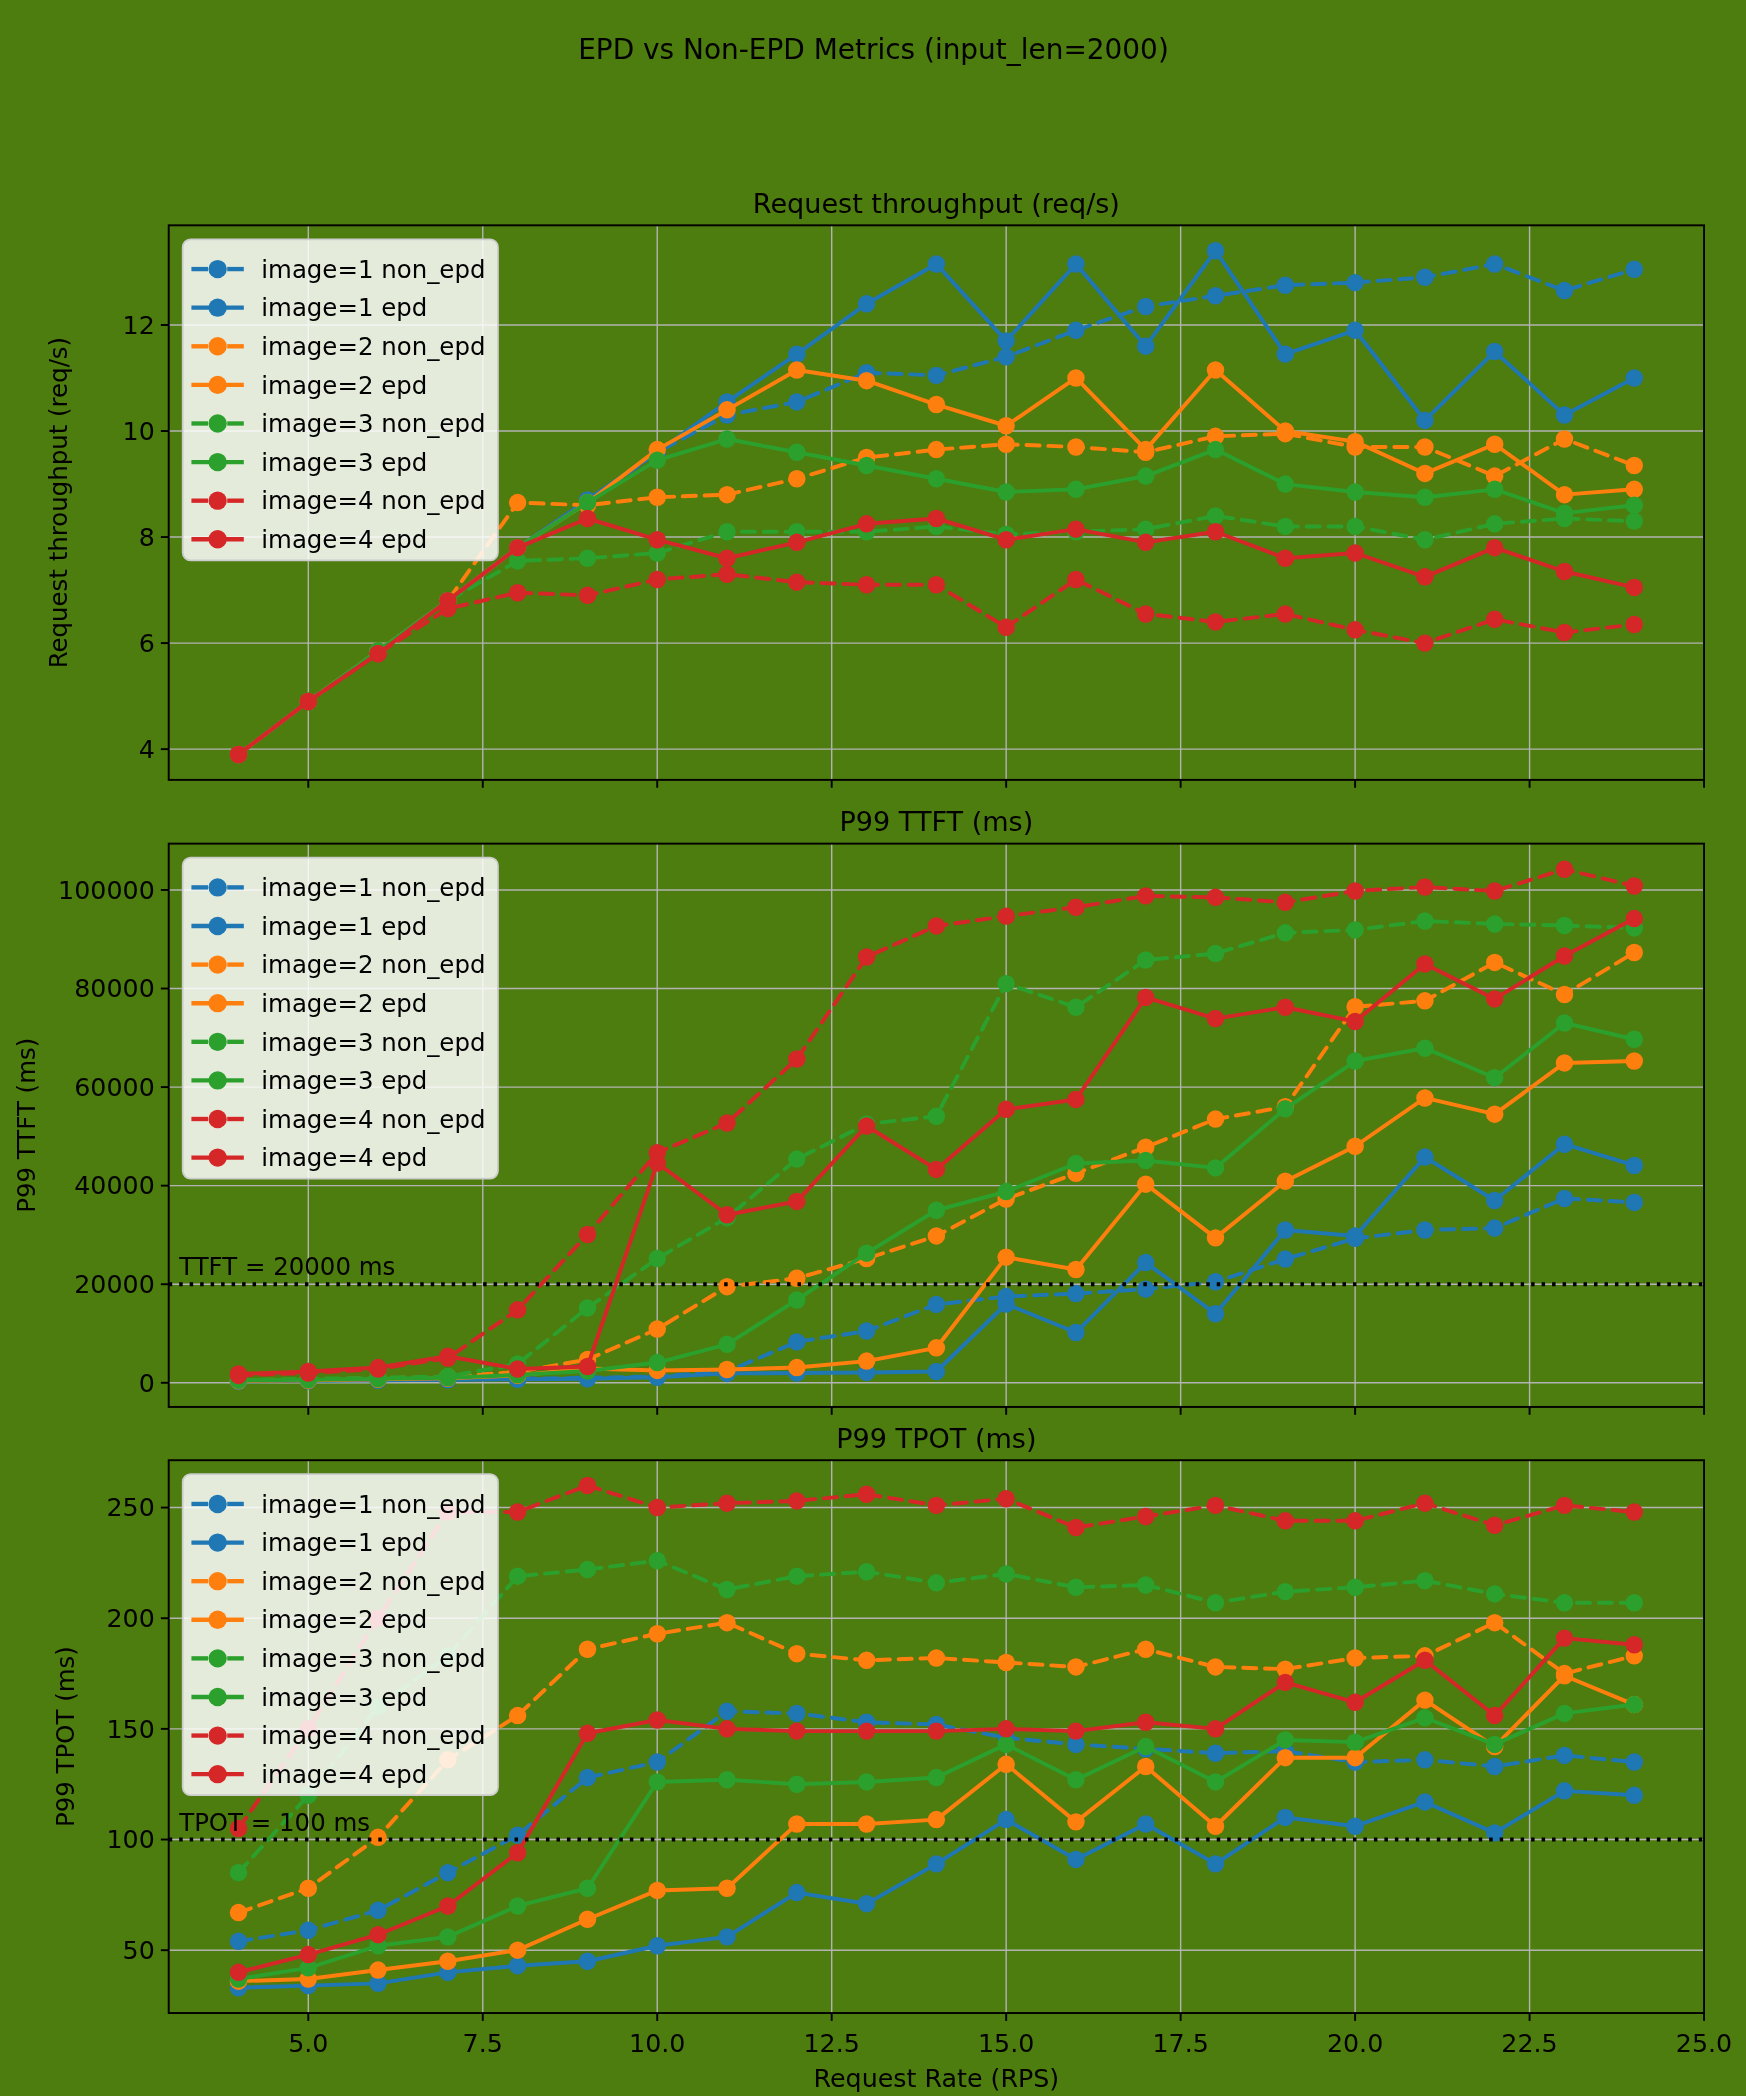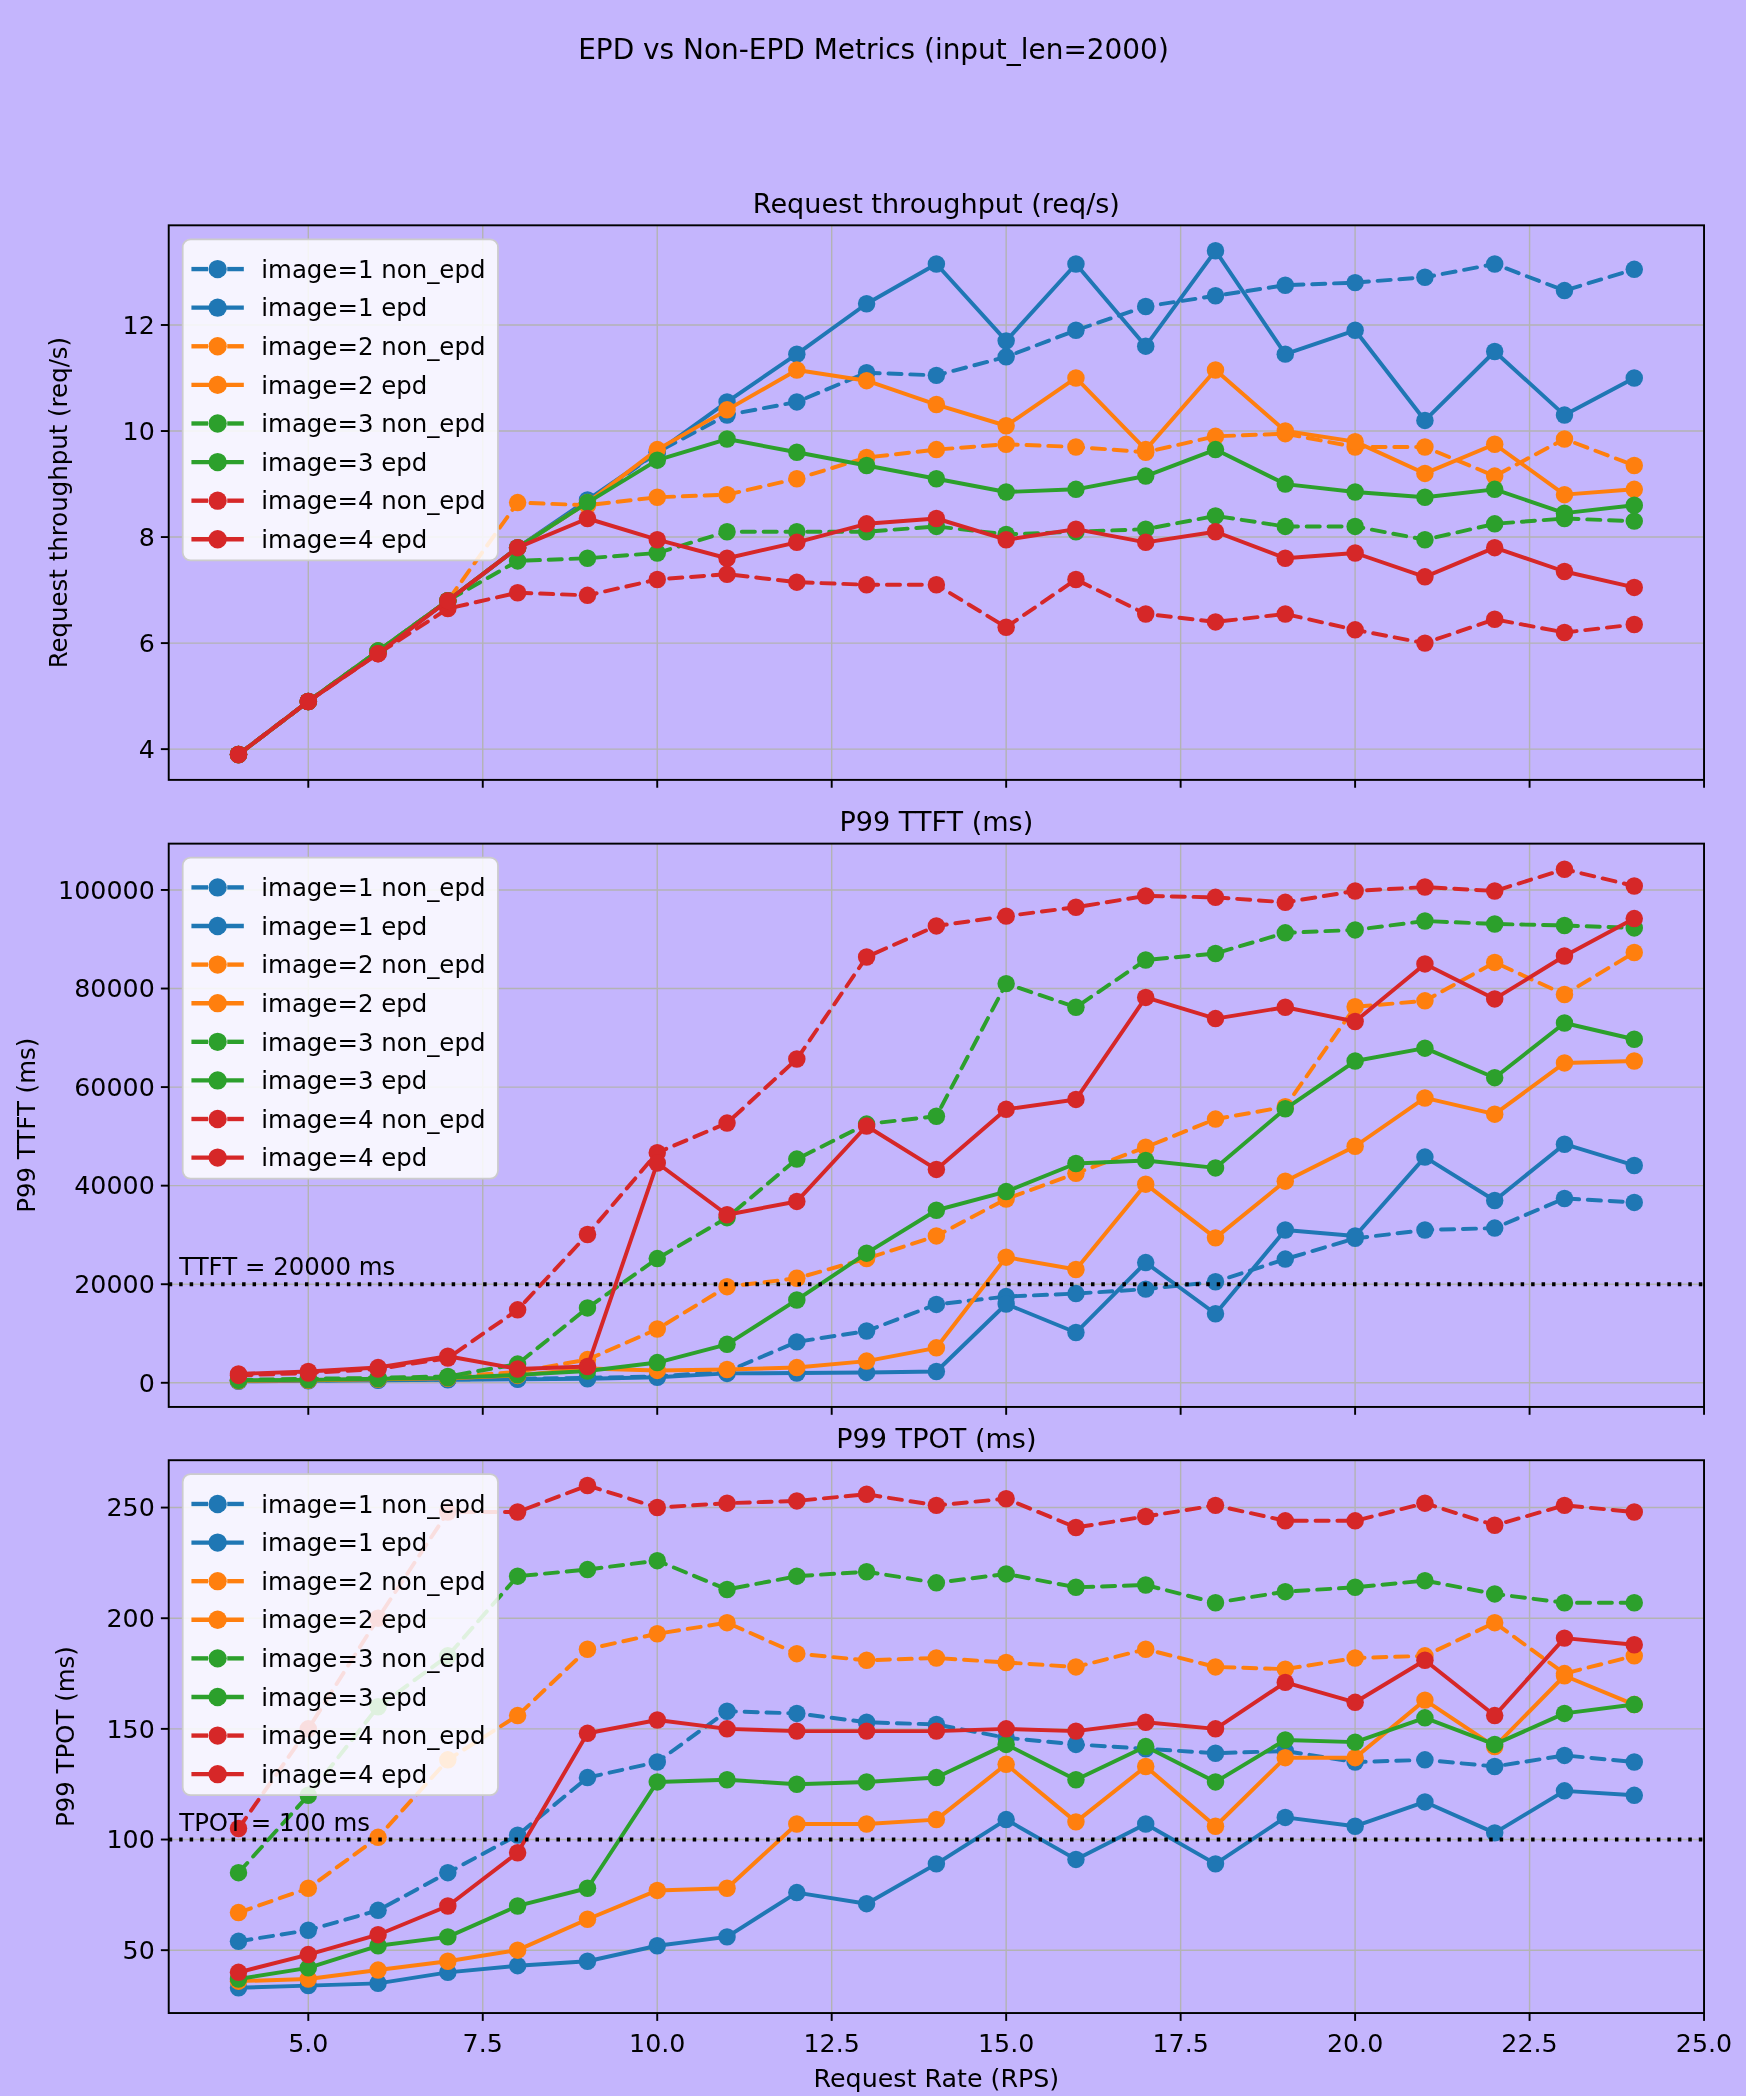--- a/index.html
+++ b/index.html
@@ -1,16 +1,16 @@
 <!DOCTYPE html>
 <html style="font-size:14px"><head>
 <meta charset="utf-8">
 <style>
   html,body{margin:0;padding:0;background:#ffffff;}
-  .figure{position:relative;width:1747px;height:2096px;background:#c4b5fd;
+  .figure{position:relative;width:1747px;height:2096px;background:#4d7c0f;
           font-family:"DejaVu Sans", sans-serif;}
   svg text{font-family:"DejaVu Sans", sans-serif;fill:#000000;}
 </style>
 </head>
 <body>
 
 <div class="figure">
   <svg id="fig-svg" width="1747" height="2096" viewBox="0 0 2000 2400">
     <text id="suptitle" x="1000" y="68" font-size="32" text-anchor="middle">EPD vs Non-EPD Metrics (input_len=2000)</text>
     <g id="charts-root">

